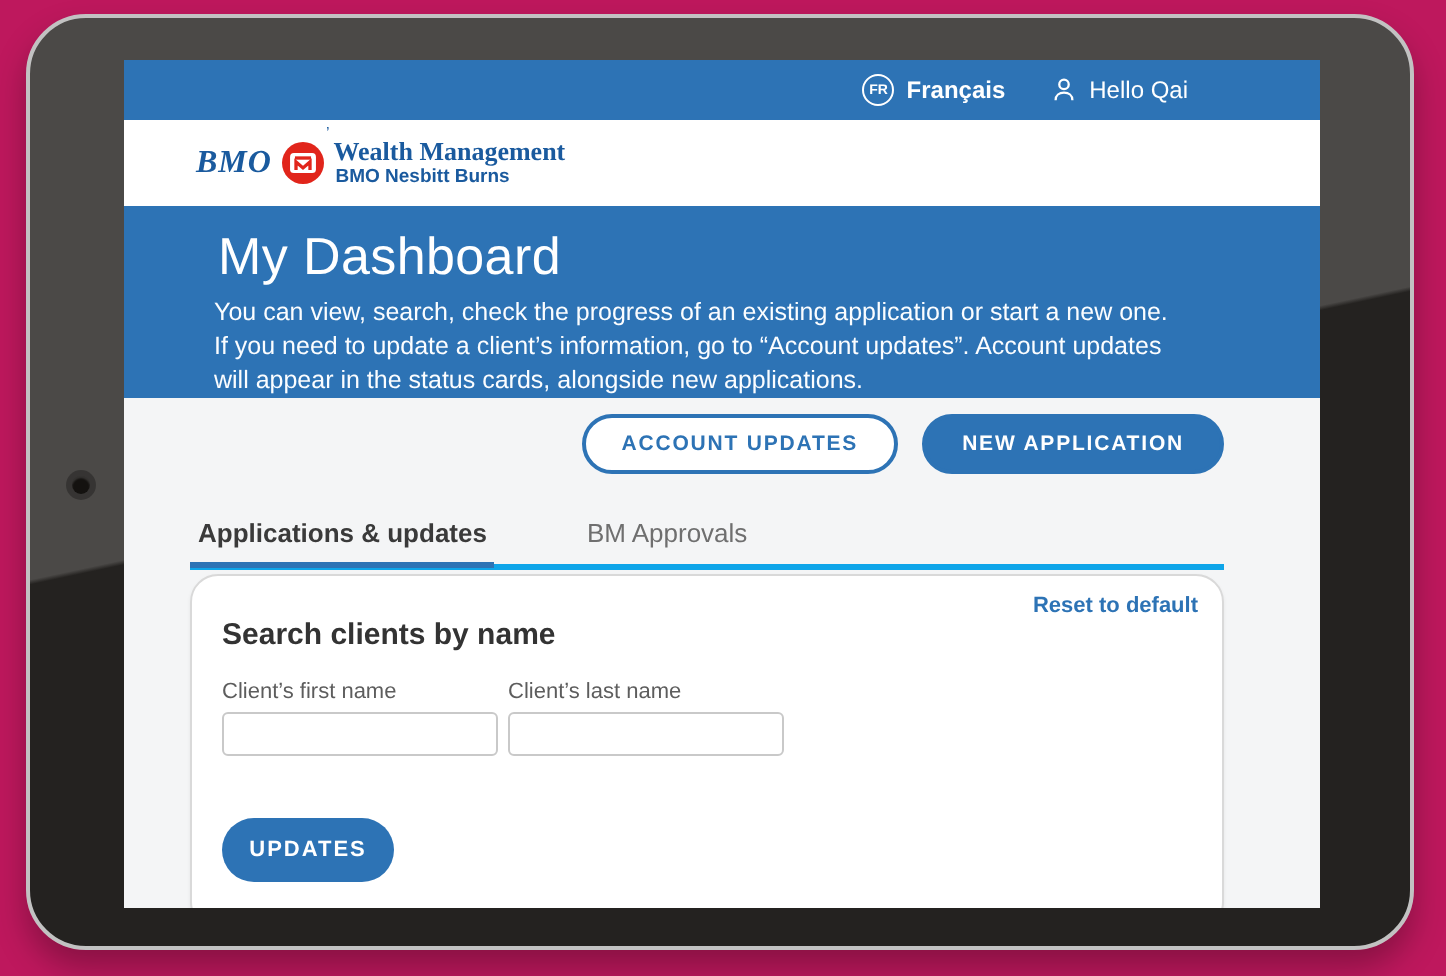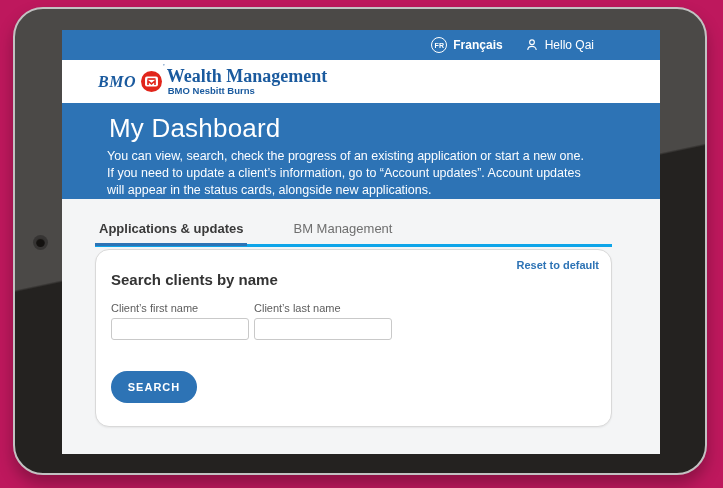--- a/index.html
+++ b/index.html
@@ -36,21 +36,21 @@
     font-size:7px; font-weight:bold; display:flex; align-items:center; justify-content:center;
   }
   .user { display:flex; align-items:center; gap:6px; font-size:12px; cursor:pointer; }
 
   
   .logobar { flex:0 0 43px; background:#fff; display:flex; align-items:center; padding-left:36px; }
   .bmo-word { font-family:"Liberation Serif", serif; font-weight:bold; font-size:16px; color:#1a5a9e; letter-spacing:.5px;font-style:italic; }
   .roundel { margin:0 1px 0 5px; display:flex; }
   .tm { font-size:8px; color:#1a5a9e; align-self:flex-start; margin:2px 2px 0 0; }
   .brand { display:flex; flex-direction:column; line-height:1.15; }
-  .brand1 { font-family:"Liberation Serif", serif; font-weight:bold; font-size:18px; color:#1a5a9e; }
+  .brand1 { font-family:"Liberation Serif", serif; font-weight:bold; font-size:13px; color:#1a5a9e; }
   .brand2 { font-size:9.5px; font-weight:bold; color:#1a5a9e; margin-left:1px; }
 
   
   .hero { flex:0 0 90px; background:#2d73b5; color:#fff; padding:10px 0 0 45px; }
   .hero h1 { font-size:26px; font-weight:400; margin:0 0 4px 2px; letter-spacing:.2px; }
   .hero p { font-size:12.5px; line-height:1.35; width:478px; color:#fbfdff; }
 
   
   .content { flex:1; display:flex; flex-direction:column; padding-left:33px; }
   .actions { display:flex; justify-content:flex-end; gap:12px; padding:8px 48px 0 0; }
@@ -129,38 +129,42 @@
         </span>
       </div>
 
       <div class="hero">
         <h1>My Dashboard</h1>
         <p>You can view, search, check the progress of an existing application or start a new one. If you need to update a client’s information, go to “Account updates”. Account updates will appear in the status cards, alongside new applications.</p>
       </div>
 
       <div class="content">
 
+        <div class="actions">
+          <div class="btn outline">ACCOUNT UPDATES</div>
+          <div class="btn solid">NEW APPLICATION</div>
+        </div>
 
         <div class="tabs">
           <div class="tab active">Applications &amp; updates</div>
-          <div class="tab">BM Management</div>
+          <div class="tab">BM Approvals</div>
         </div>
 
         <div class="card">
           <span class="reset">Reset to default</span>
           <h2>Search clients by name</h2>
           <div class="fields">
             <div class="field">
               <label>Client’s first name</label>
               <input type="text" value="" style="">
             </div>
             <div class="field">
               <label>Client’s last name</label>
               <input type="text" value="" style="">
             </div>
           </div>
-          <button class="search-btn">SEARCH</button>
+          <button class="search-btn">UPDATES</button>
         </div>
 
       </div>
     </div>
   </div>
 </div>
 
 </body></html>

